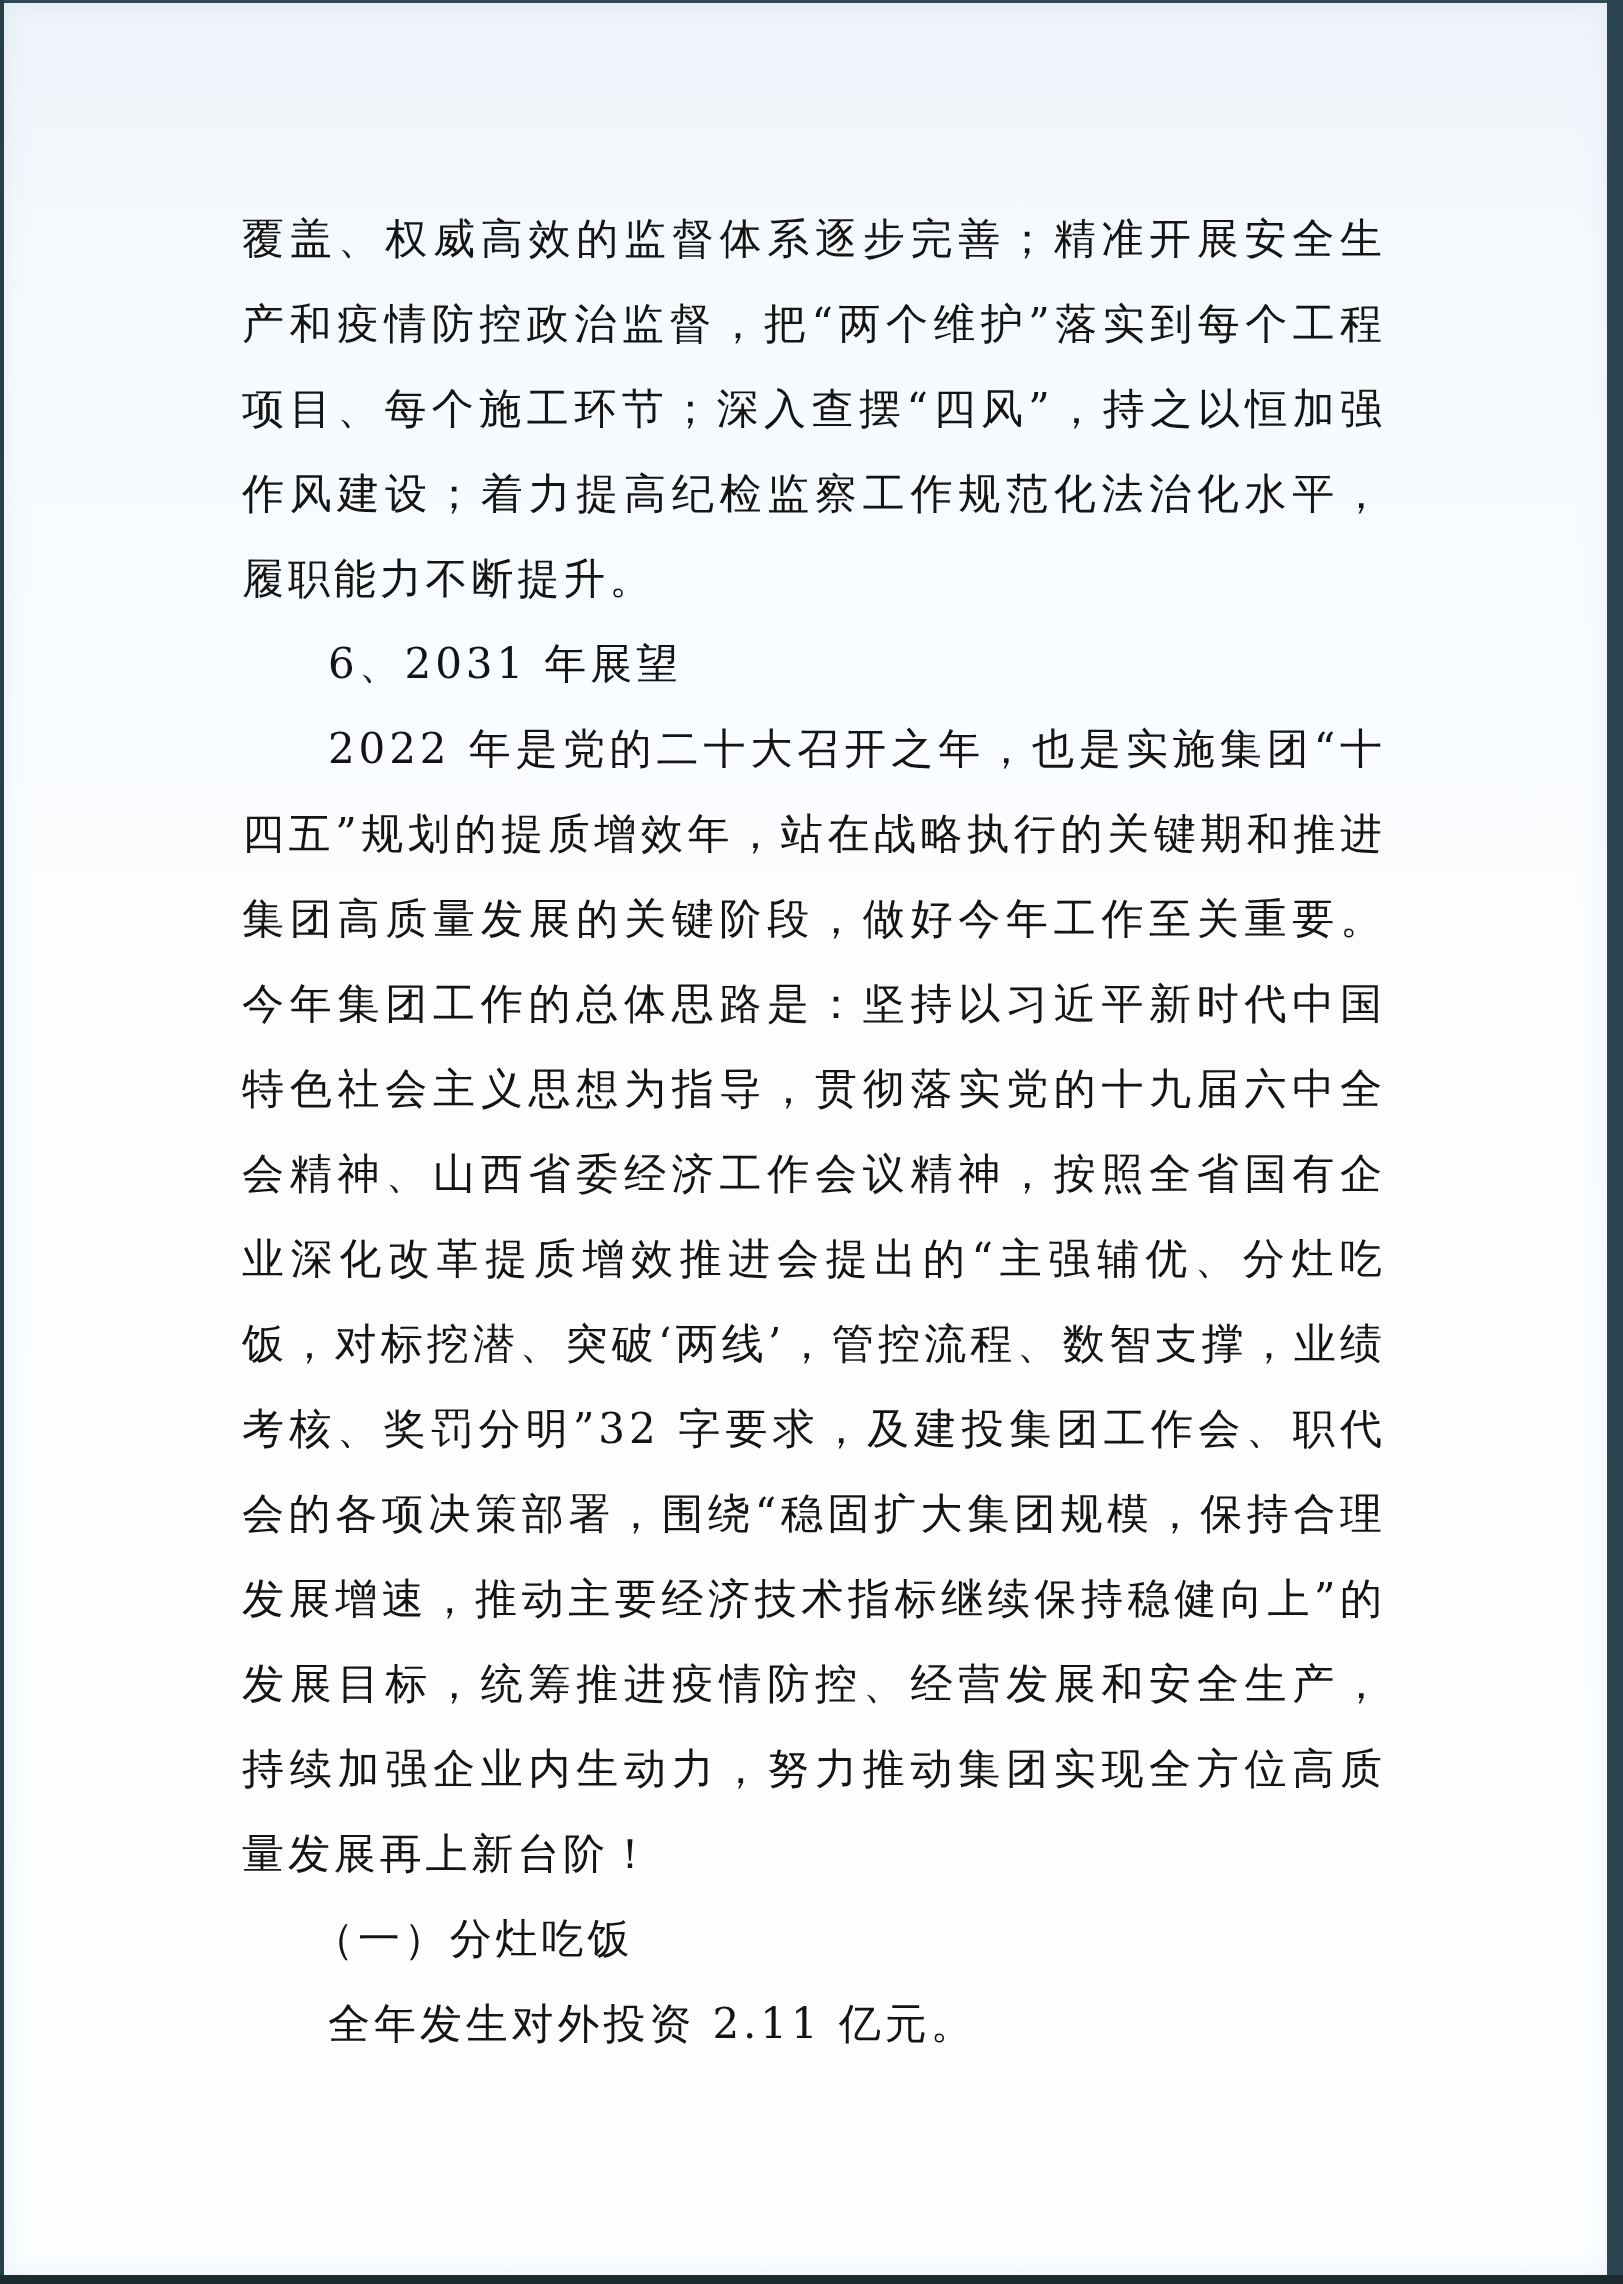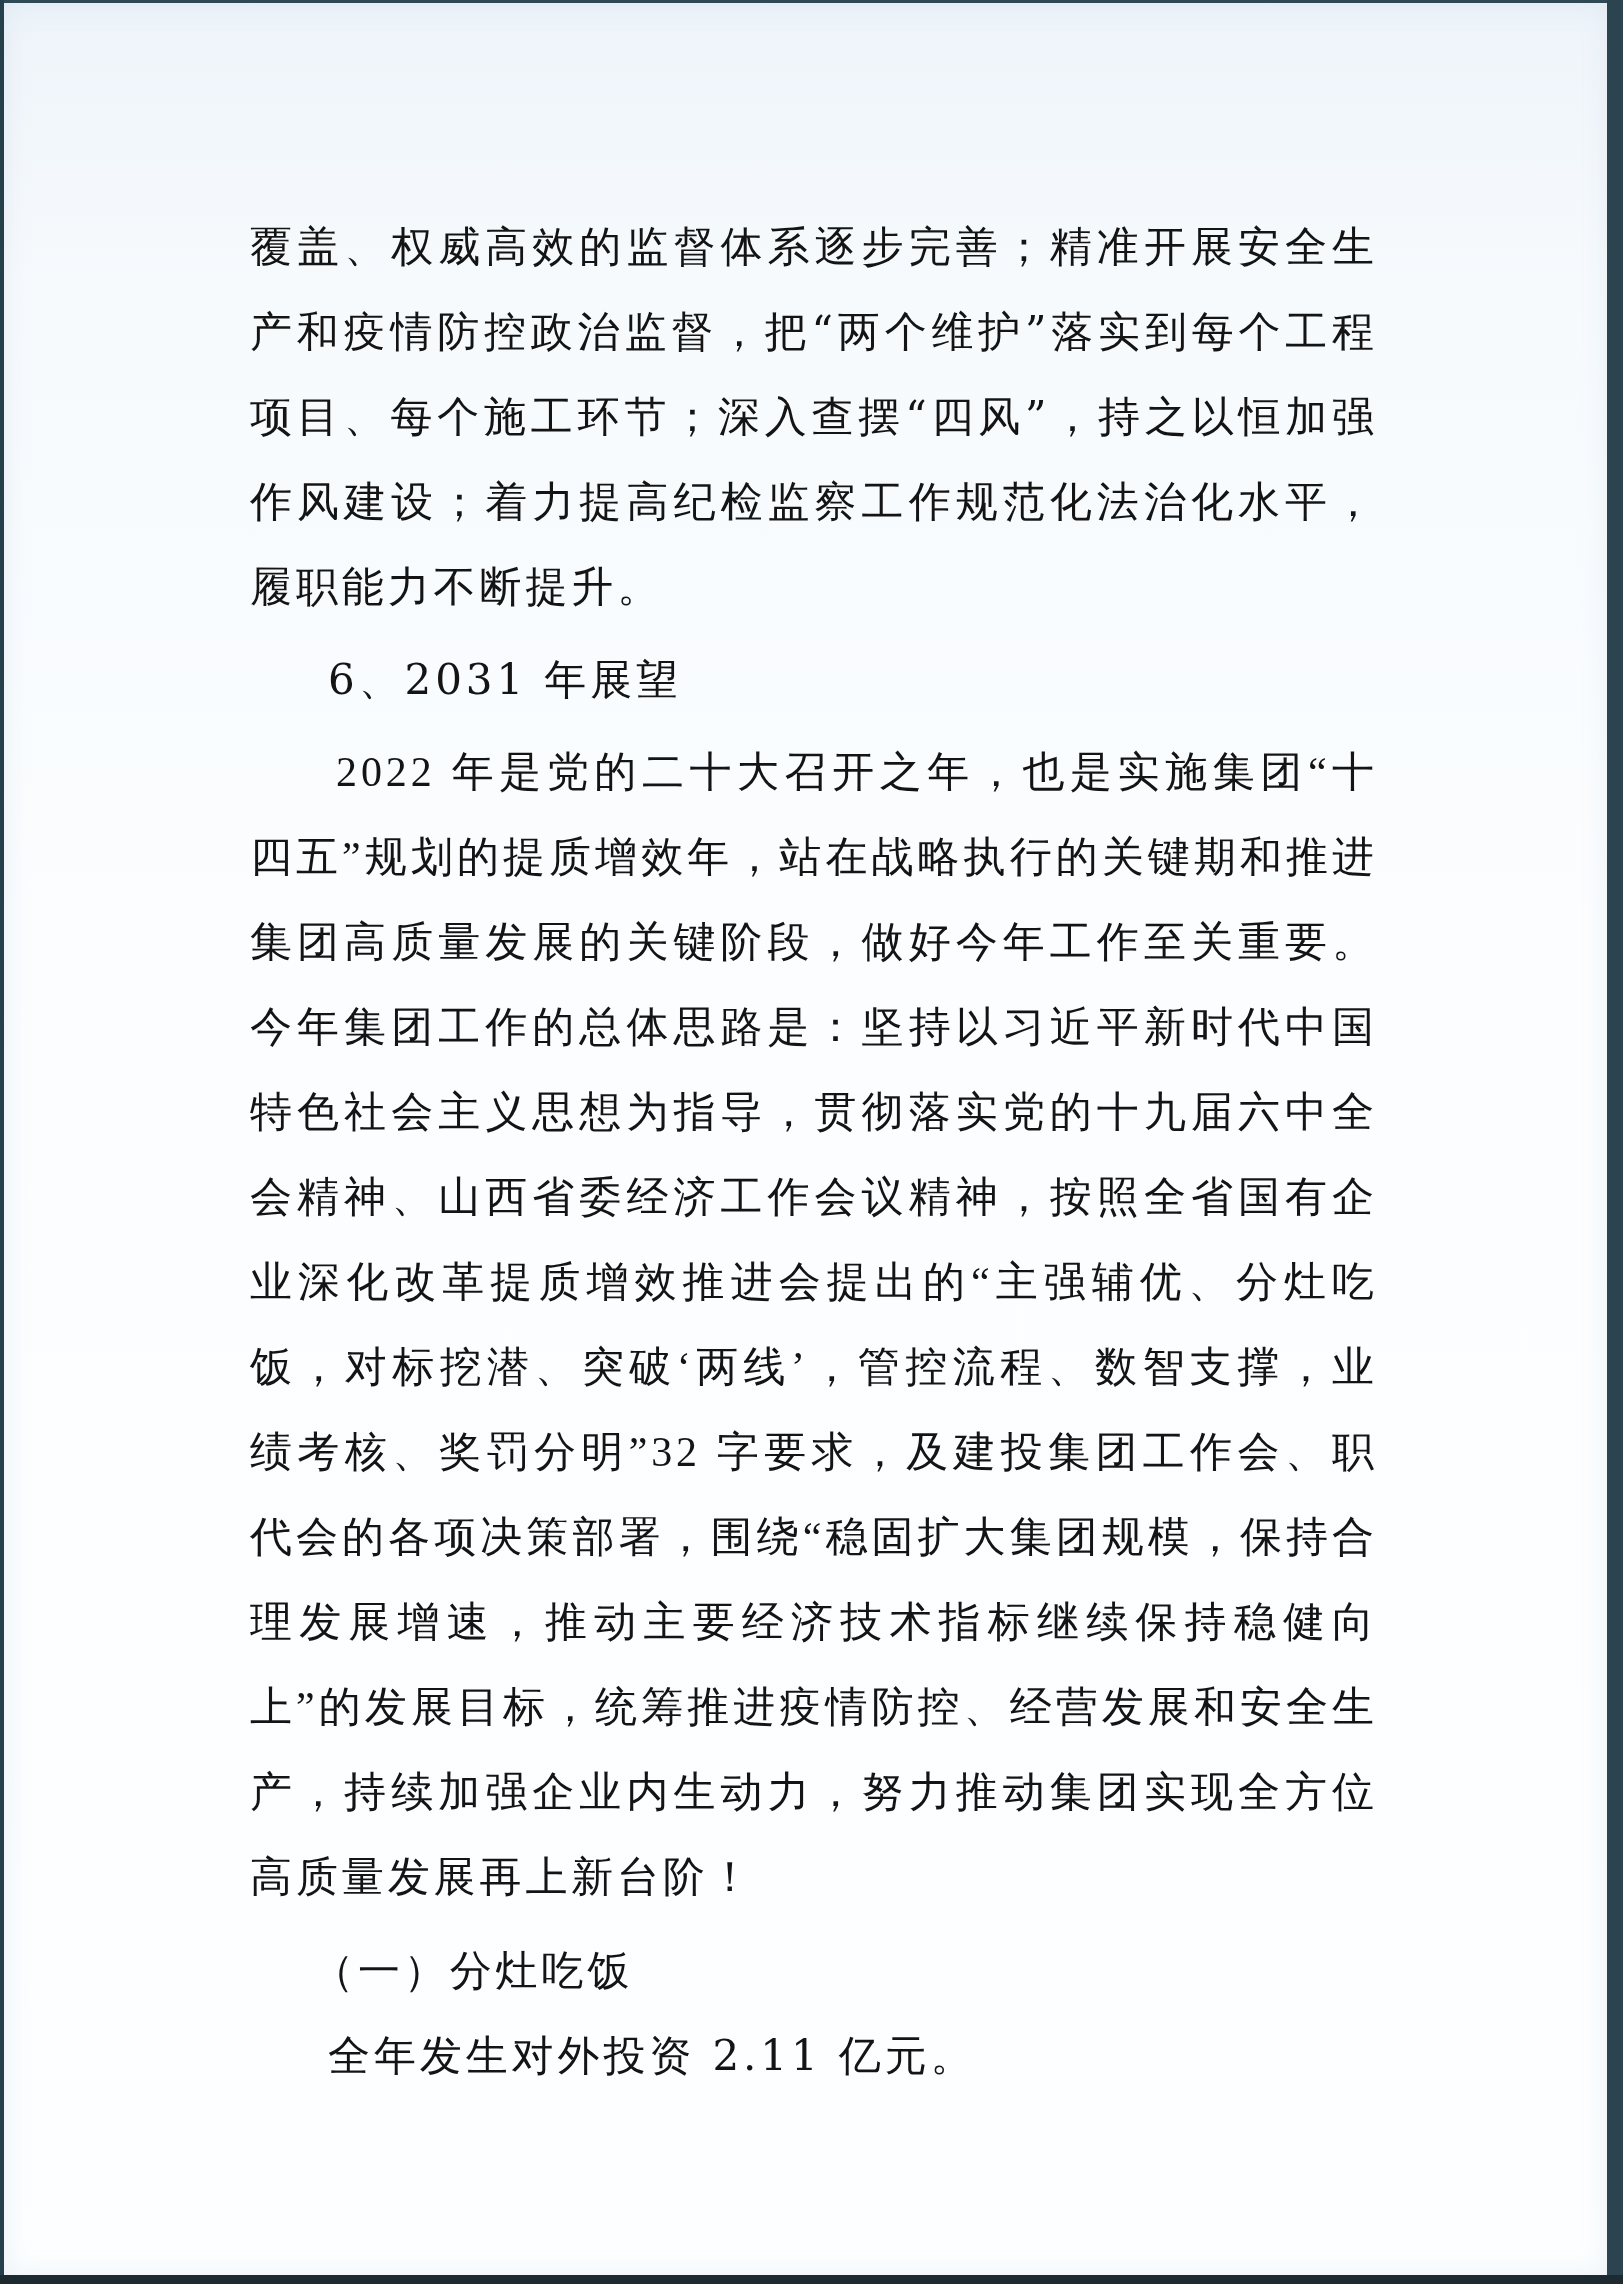--- a/index.html
+++ b/index.html
@@ -51,27 +51,26 @@
       left: 242px;
       top: 196px;
       width: 1144px;
       font-family: "DejaVu Serif", "Liberation Serif", serif;
       font-size: 42px;
       line-height: 85px;
       color: #141414;
       letter-spacing: 3.9px;
     }
     .para {
-      margin: 8px;
+      margin: 0;
       text-align: justify;
       text-align-last: left;
     }
     .indent {
       text-indent: 86px;
-      font-family: Liberation Serif, serif;
     }
     .heading {
       margin: 0;
       padding-left: 86px;
     }
     .heading-paren {
       margin: 0;
       padding-left: 70px;
     }
   </style>

